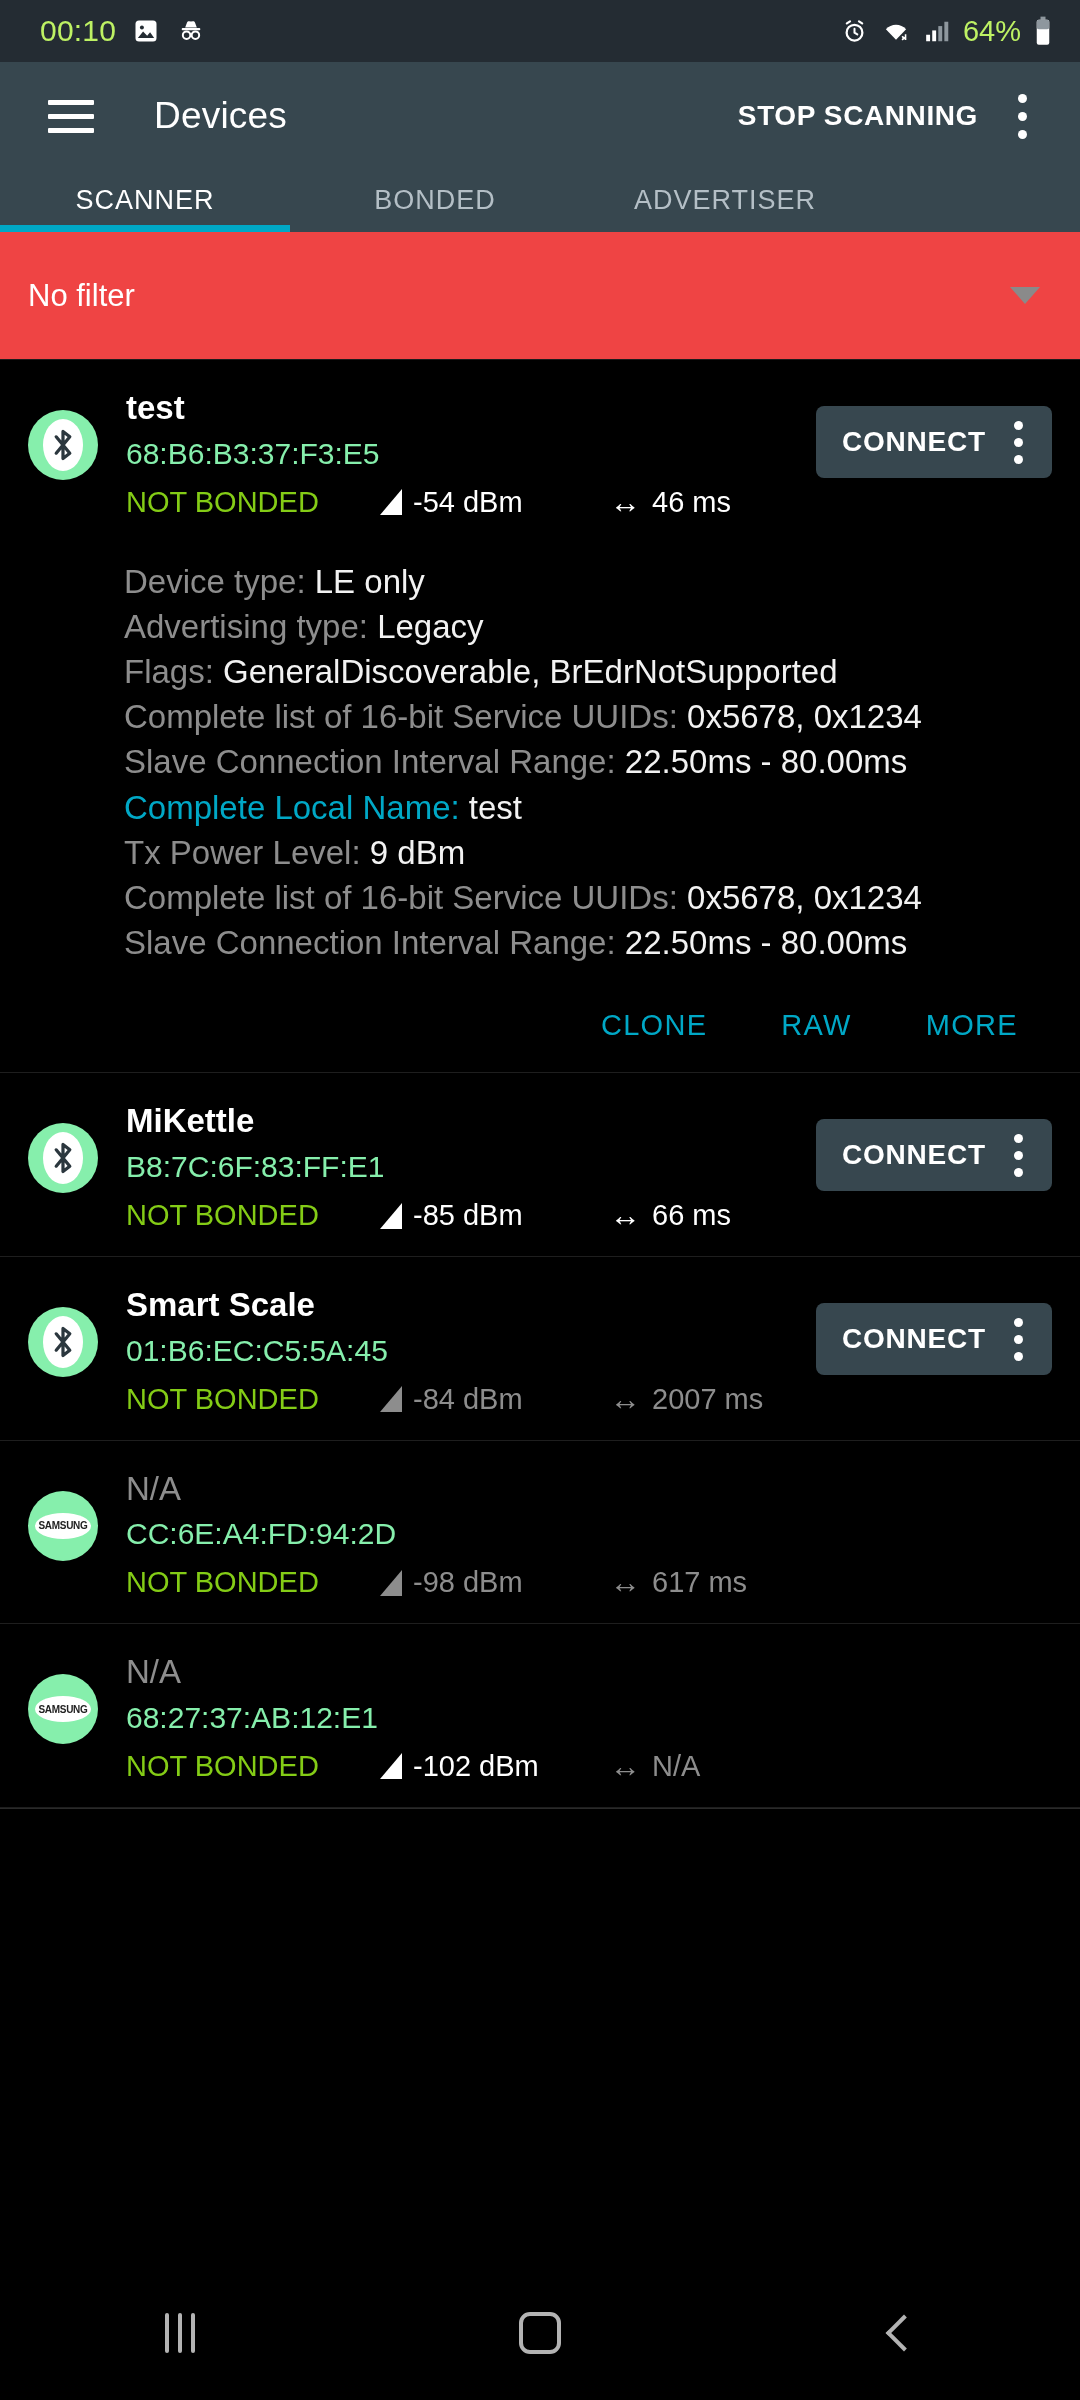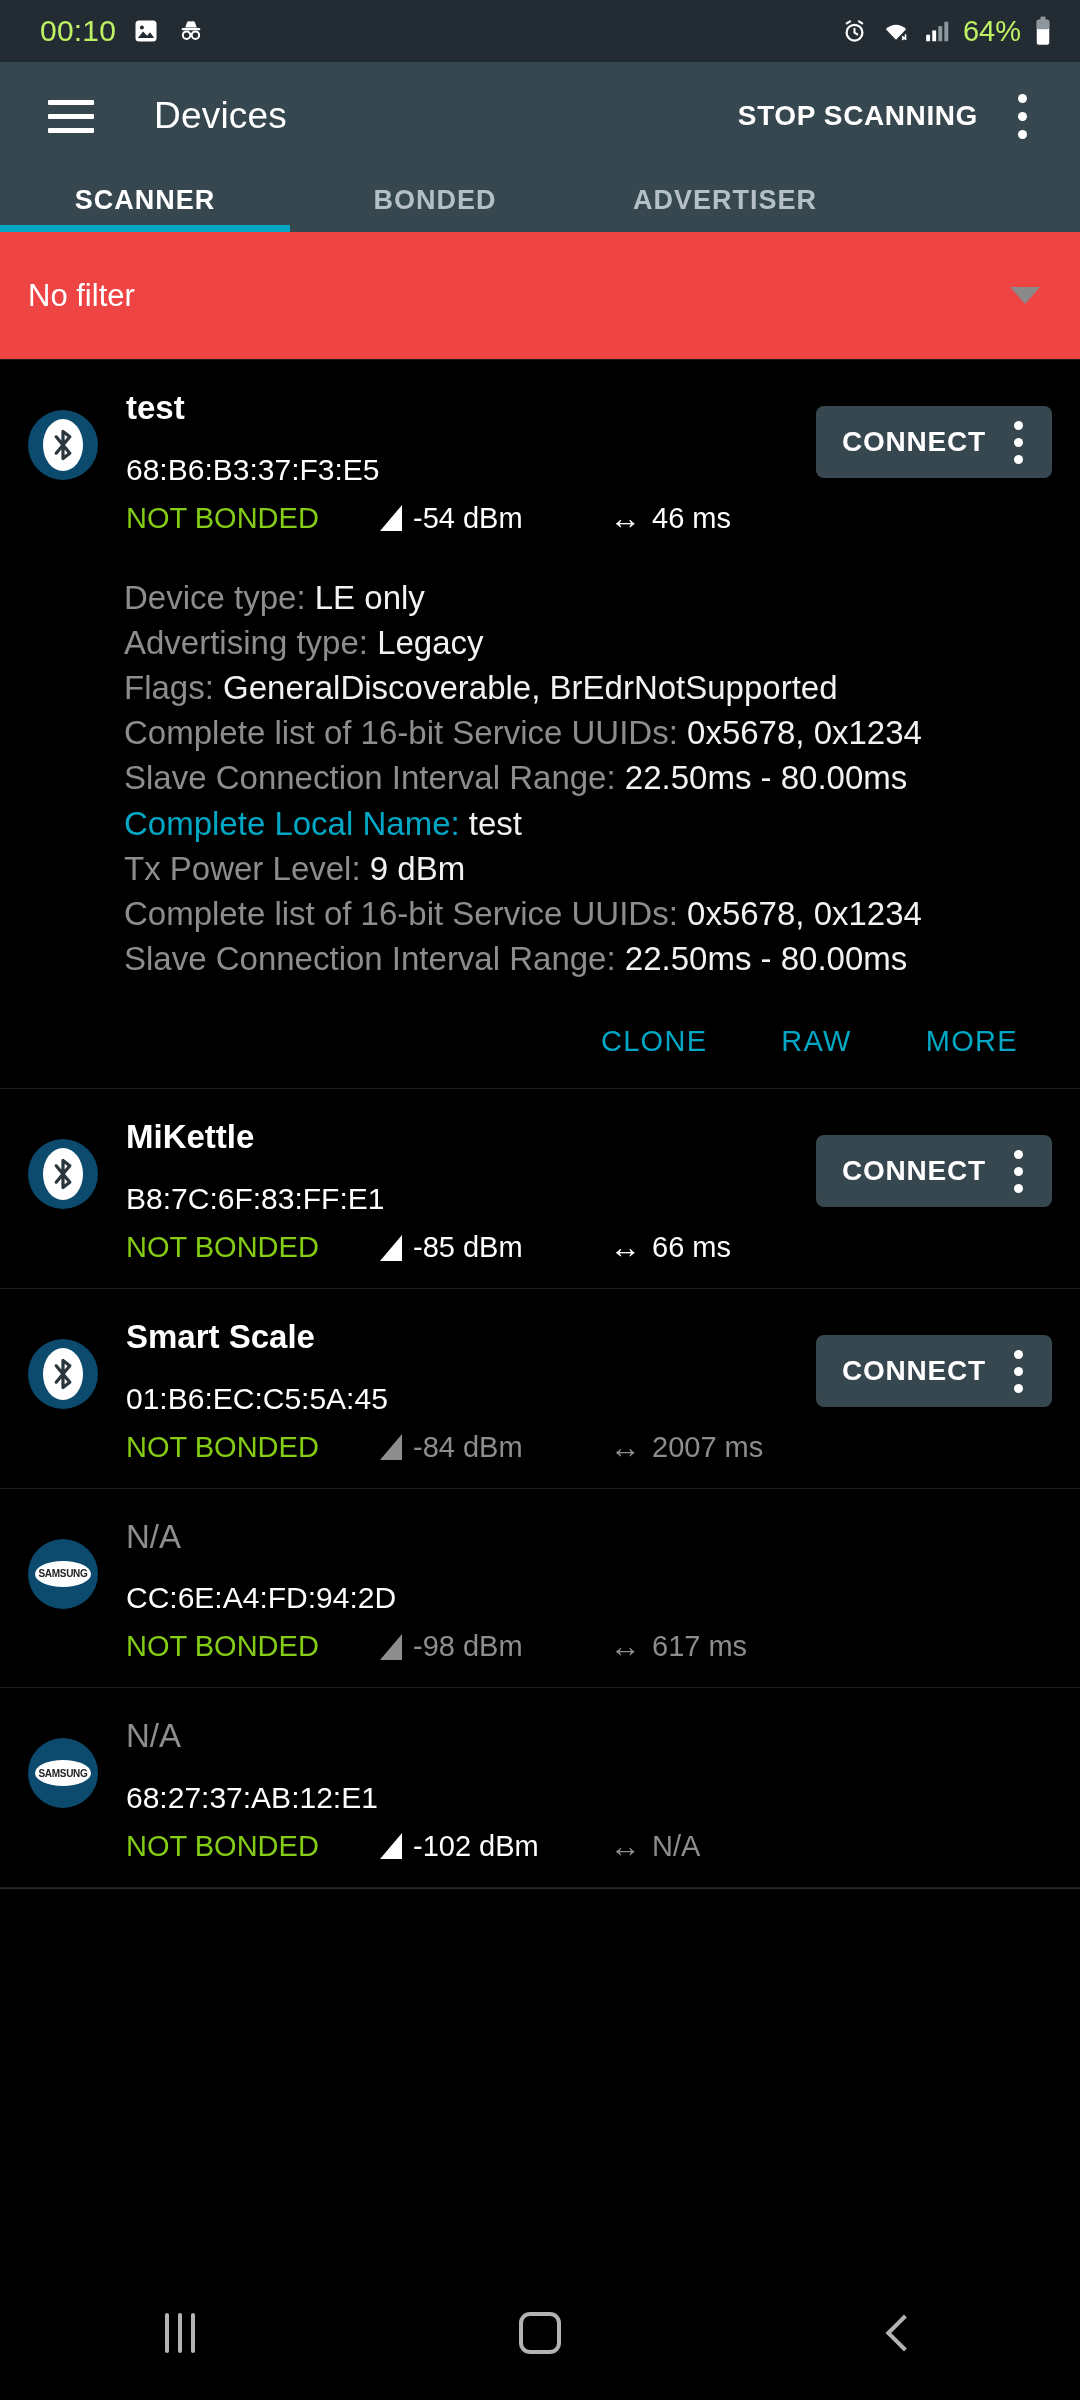--- a/index.html
+++ b/index.html
@@ -42,21 +42,21 @@
   .kebab{ width:56px; height:56px; margin-left:16px; display:flex; flex-direction:column;
     align-items:center; justify-content:center; gap:9px; cursor:pointer; }
   .kebab i{ width:9px; height:9px; border-radius:50%; background:#fff; display:block; }
 
   
   .tabs{
     position:absolute; left:0; bottom:0; width:100%; height:64px;
     display:flex; background:#37474f;
   }
   .tab{ width:290px; display:flex; align-items:center; justify-content:center;
-    color:#b4bfc6; font-size:27px; font-weight:700; letter-spacing:1px; cursor:pointer;
+    color:#b4bfc6; font-size:27px; font-weight:400; letter-spacing:1px; cursor:pointer;
     position:relative; }
   .tab.active{ color:#fff; }
   .tab-underline{
     position:absolute; left:0; bottom:0; width:290px; height:7px; background:#00a8c6;
   }
 
   
   .filter{
     height:128px; background:#ef4444; display:flex; align-items:center;
     padding:0 40px 0 28px; border-bottom:1px solid #1c1c1c; cursor:pointer;
@@ -66,39 +66,39 @@
   .caret{
     width:0; height:0; border-left:15px solid transparent; border-right:15px solid transparent;
     border-top:17px solid #8a8a8a;
   }
 
   
   .device{ border-bottom:1px solid #1e1e1e; background:#000; padding:28px 28px 24px 28px; }
   .dev-head{ display:flex; align-items:flex-start; }
 
   .avatar{
-    width:70px; height:70px; border-radius:50%; background:#0c4a6e;
+    width:70px; height:70px; border-radius:50%; background:#86efac;
     display:flex; align-items:center; justify-content:center; flex:0 0 70px;
     margin-top:22px;
   }
   .bt-oval{
     width:40px; height:52px; border-radius:20px/26px; background:#fff;
     display:flex; align-items:center; justify-content:center;
   }
   .samsung-oval{
     width:56px; height:26px; border-radius:28px/13px; background:#fff;
     display:flex; align-items:center; justify-content:center;
   }
   .samsung-oval span{ font-size:10px; color:#222; letter-spacing:-.3px;
     transform:scaleY(1.1); font-weight:700; }
 
   .dev-info{ flex:1; margin-left:28px; min-width:0; }
   .dev-name{ color:#fff; font-size:33px; font-weight:700; line-height:1.2; }
   .dev-name.na{ color:#8d8d8d; font-weight:400; }
-  .dev-addr{ color:#ffffff; font-size:30px; margin-top:24px; line-height:1.2; }
+  .dev-addr{ color:#86efac; font-size:30px; margin-top:8px; line-height:1.2; }
   .dev-meta{ display:flex; align-items:center; margin-top:14px; }
   .dev-bond{ color:#84cc16; font-size:29px; width:254px; flex:0 0 254px; }
   .metric{ display:flex; align-items:center; gap:11px; font-size:29px; color:#fff; }
   .metric.dim{ color:#8d8d8d; }
   .metric-rssi{ flex:0 0 230px; }
 
   .rssi-tri{ width:0; height:0; border-left:22px solid transparent;
     border-bottom:26px solid #fff; display:block; }
   .metric.dim .rssi-tri{ border-bottom-color:#8d8d8d; }
   .arrows{ font-size:31px; line-height:1; }

